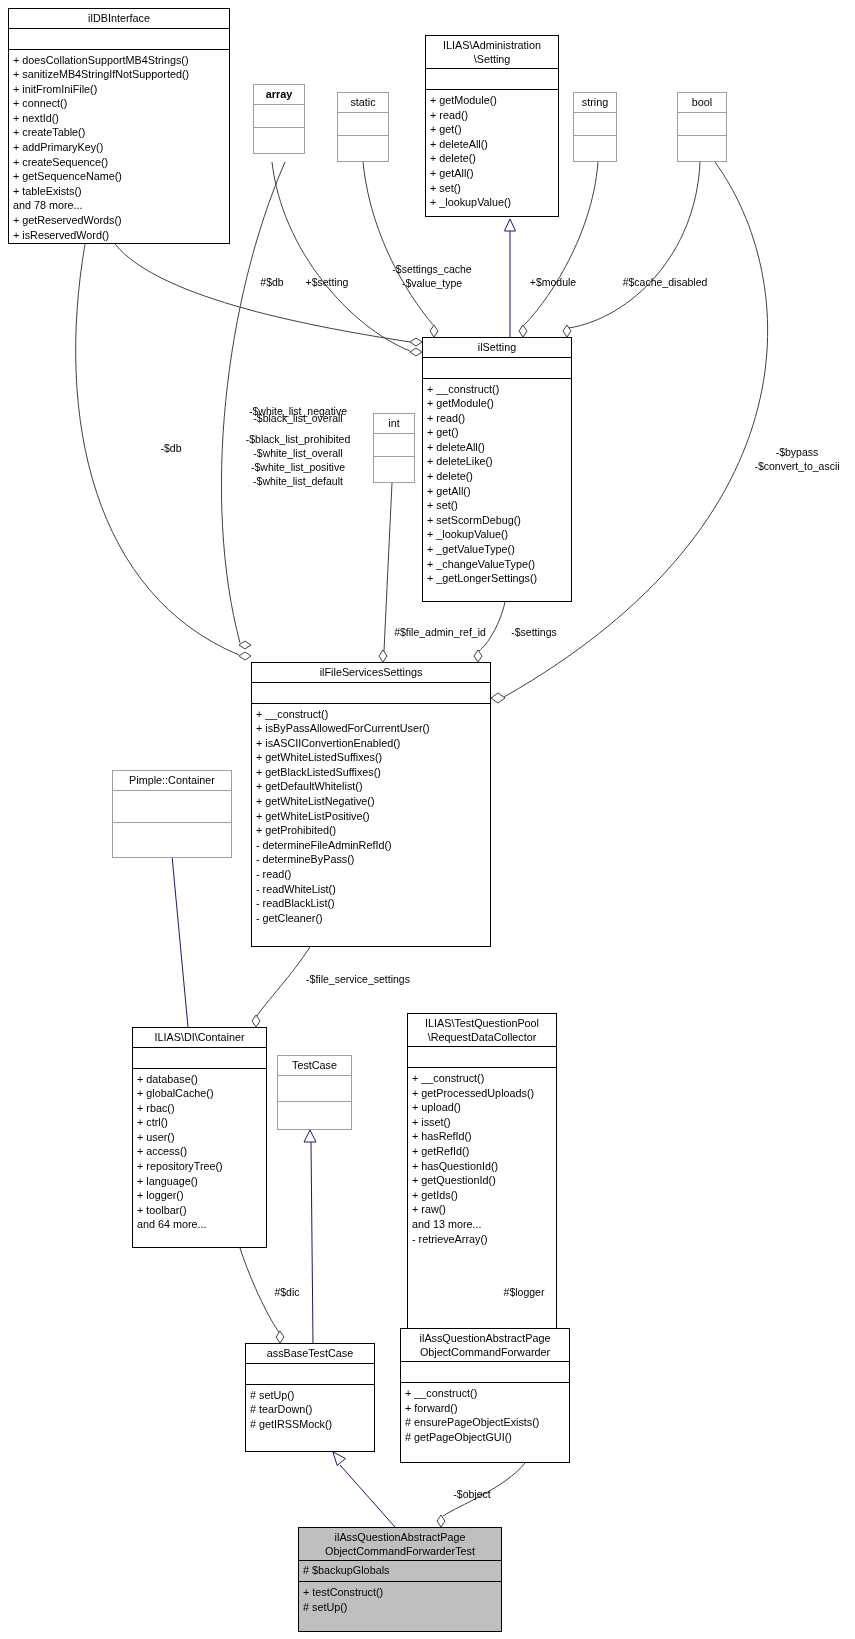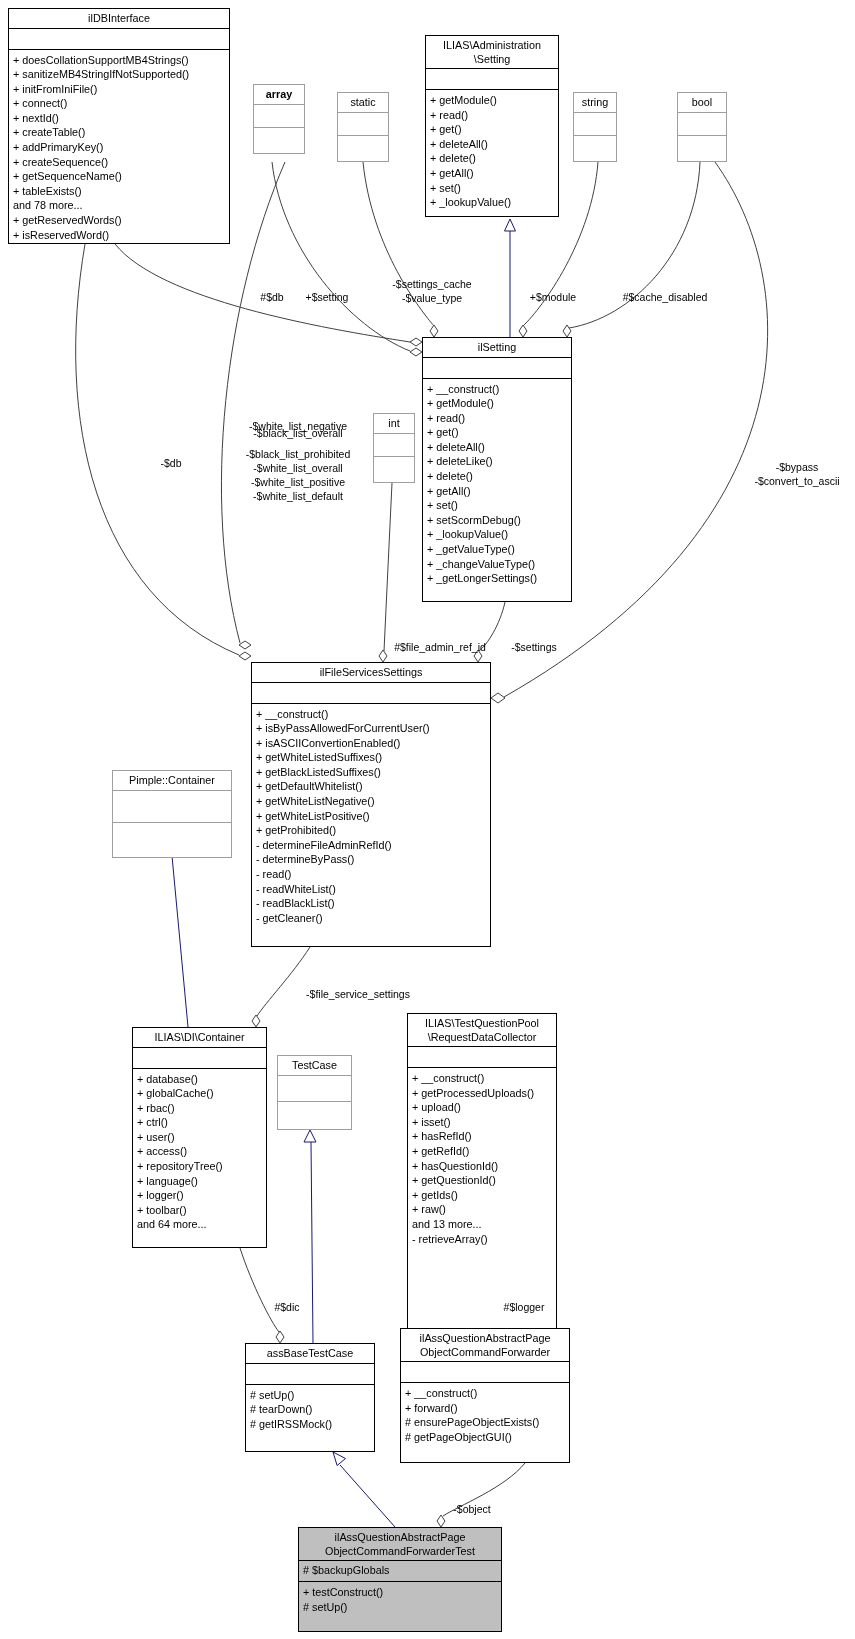--- a/index.html
+++ b/index.html
@@ -17,21 +17,21 @@
   .c-attrs{min-height:16px;border-bottom:1px solid #000;padding:2px 4px;line-height:14.6px;}
   .c-methods{flex:1 1 auto;padding:3px 4px;line-height:14.6px;}
   .c-methods div,.c-attrs div{white-space:nowrap;}
   .type{border-color:#9f9f9f;}
   .type .c-title{border-bottom-color:#9f9f9f;}
   .type .c-attrs{border-bottom-color:#9f9f9f;flex:1 1 0;}
   .type .c-methods{flex:1 1 0;}
   .highlight{background:#bfbfbf;}
   .edge-label{
     position:absolute;z-index:3;transform:translateX(-50%);
-    font-size:10.5px;line-height:13px;white-space:nowrap;color:#000;margin-top:15px;
+    font-size:10.5px;line-height:13px;white-space:nowrap;color:#000;
   }
 </style>
 </head>
 <body>
 
 <div id="diagram">
   <svg id="edges" width="855" height="1639" viewBox="0 0 855 1639">
 
     <g stroke="#404040" stroke-width="1" fill="none">
       <path d="M115,244 C160,300 320,328 410,342"></path>

